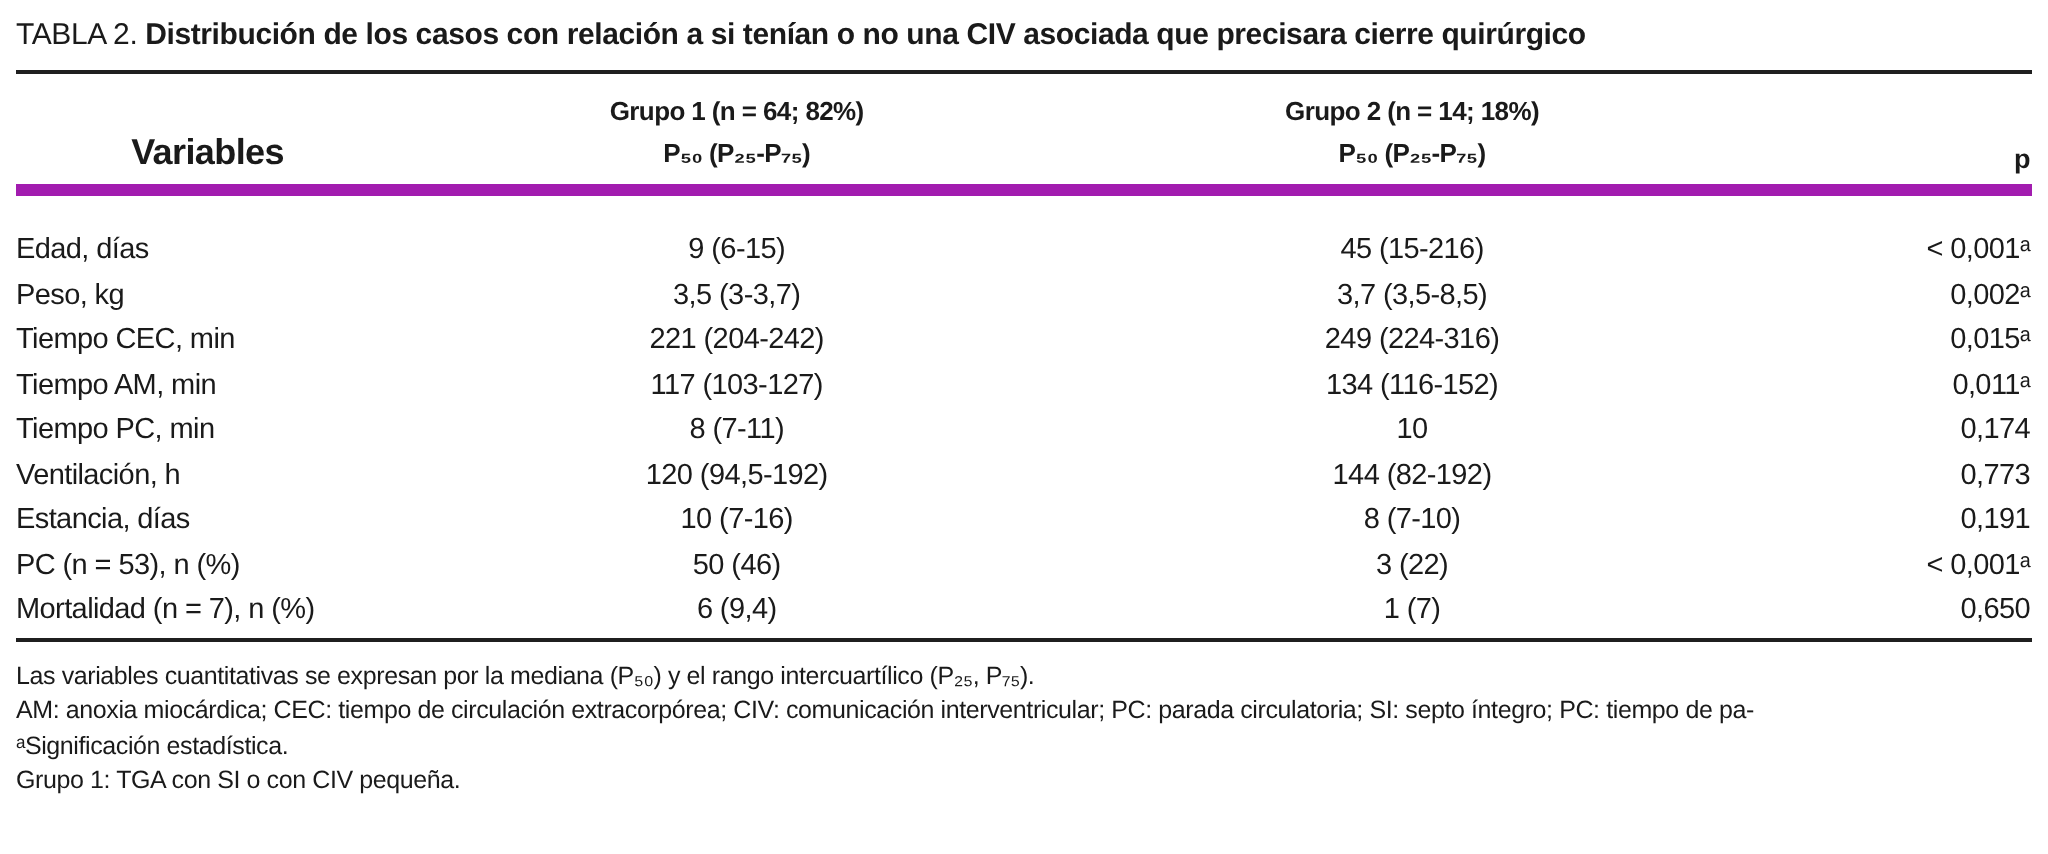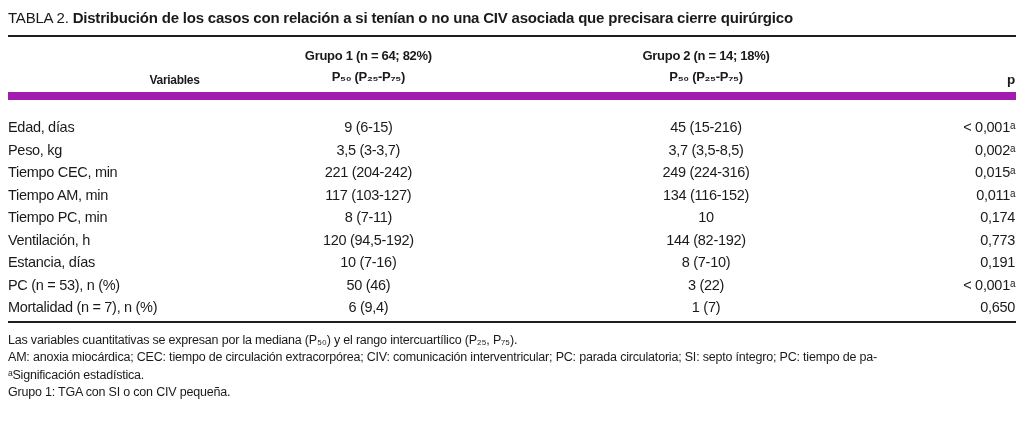--- a/index.html
+++ b/index.html
@@ -41,28 +41,28 @@
     width: 100%;
     border-collapse: collapse;
     table-layout: fixed;
     letter-spacing: -0.3px;
   }
   col.c-var { width: 19%; }
   col.c-g1  { width: 33.5%; }
   col.c-g2  { width: 33.5%; }
   col.c-p   { width: 14%; }
   thead th {
-    border-bottom: 8px solid #a21caf;
+    border-bottom: 6px solid #a21caf;
     padding: 8px 0 5px 0;
     vertical-align: bottom;
     font-weight: bold;
   }
   th.col-var {
-    text-align: right;
-    font-size: 12px;
+    text-align: center;
+    font-size: 18px;
   }
   th.col-group { text-align: center; }
   .group-header-line {
     font-size: 13px;
     line-height: 21px;
     text-align: center;
     font-weight: bold;
   }
   th.col-p {
     text-align: right;

